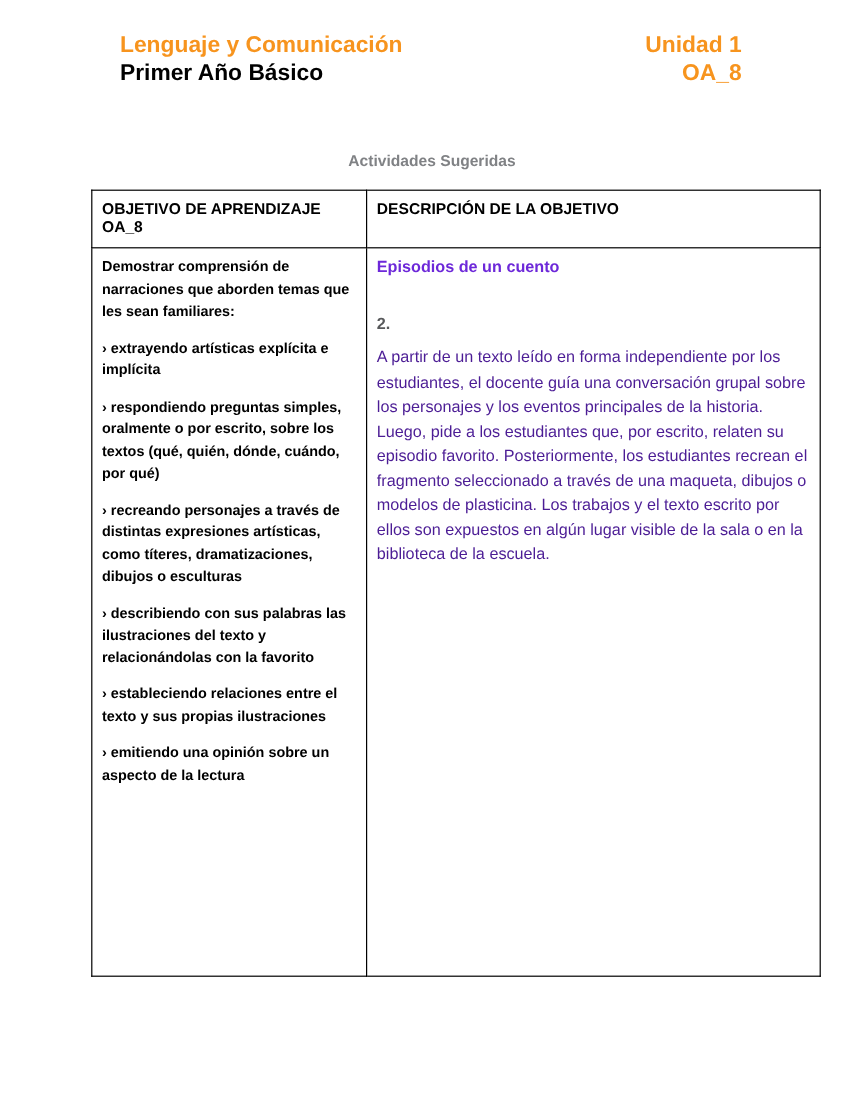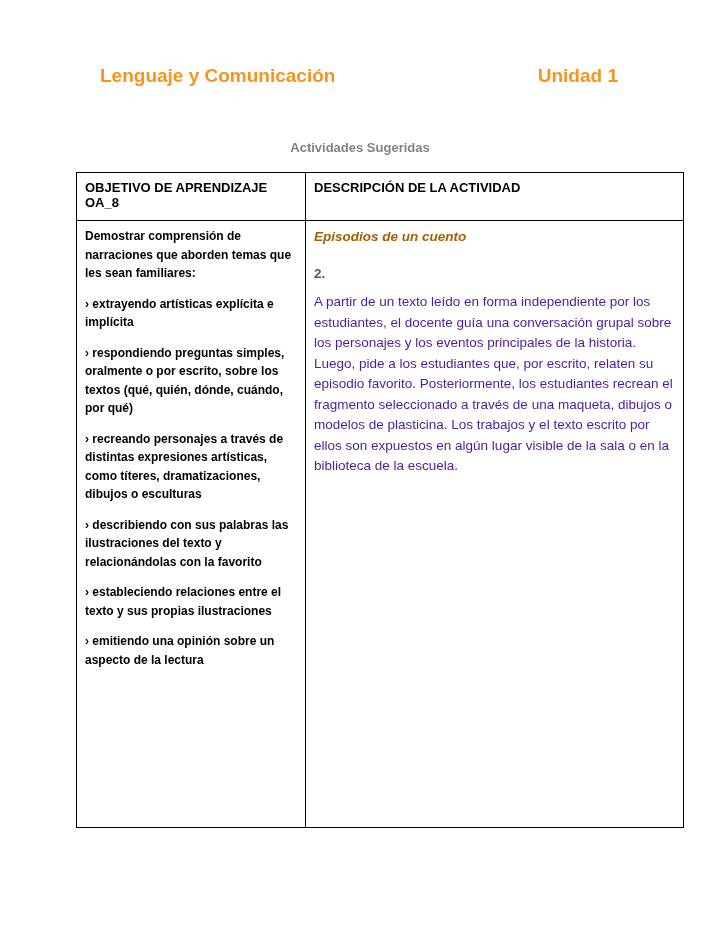--- a/index.html
+++ b/index.html
@@ -11,21 +11,21 @@
     color: #000;
     position: relative;
   }
   .page {
     width: 720px;
     height: 932px;
     background: #fff;
     position: relative;
   }
   .header {
-    padding: 64px 102px 0 100px;
+    padding: 26px 102px 0 100px;
   }
   .header-row {
     display: flex;
     justify-content: space-between;
     align-items: baseline;
     line-height: 24px;
   }
   .subject, .unit, .oa {
     color: #F7941E;
     font-weight: bold;
@@ -71,52 +71,55 @@
     font-weight: bold;
     line-height: 18.5px;
   }
   td.obj-cell p { margin-bottom: 12px; }
   td.desc-cell {
     font-size: 13.5px;
     line-height: 20.5px;
   }
   .activity-title {
     font-weight: bold;
-    color: #a16207;
-    margin-bottom: 16px;
-    font-style: italic;
+    color: #6d28d9;
+    margin-bottom: 26px;
   }
   .activity-number {
     font-weight: bold;
     color: #58595B;
     margin-bottom: 8px;
   }
   .activity-desc {
     color: #4c1d95;
   }
 </style>
 </head>
 <body>
 
 <div class="page">
 
   <div class="header">
     <div class="header-row">
       <span class="subject">Lenguaje y Comunicación</span>
       <span class="unit">Unidad 1</span>
     </div>
+    <div class="header-row">
+      <span class="grade">Primer Año Básico</span>
+      <span class="oa">OA_8</span>
+    </div>
   </div>
 
   <div class="doc-title">Actividades Sugeridas</div>
 
   <table class="activities">
     <thead>
       <tr>
         <th class="col-obj">OBJETIVO DE APRENDIZAJE OA_8</th>
-        <th class="col-desc">DESCRIPCIÓN DE LA ACTIVIDAD</th>
+        <th class="col-desc">DESCRIPCIÓN DE LA OBJETIVO</th>
       </tr>
     </thead>
     <tbody>
       <tr>
         <td class="obj-cell">
           <p>Demostrar comprensión de narraciones que aborden temas que les sean familiares:</p>
           <p>› extrayendo artísticas explícita e implícita</p>
           <p>› respondiendo preguntas simples, oralmente o por escrito, sobre los textos (qué, quién, dónde, cuándo, por qué)</p>
           <p>› recreando personajes a través de distintas expresiones artísticas, como títeres, dramatizaciones, dibujos o esculturas</p>
           <p>› describiendo con sus palabras las ilustraciones del texto y relacionándolas con la favorito</p>

